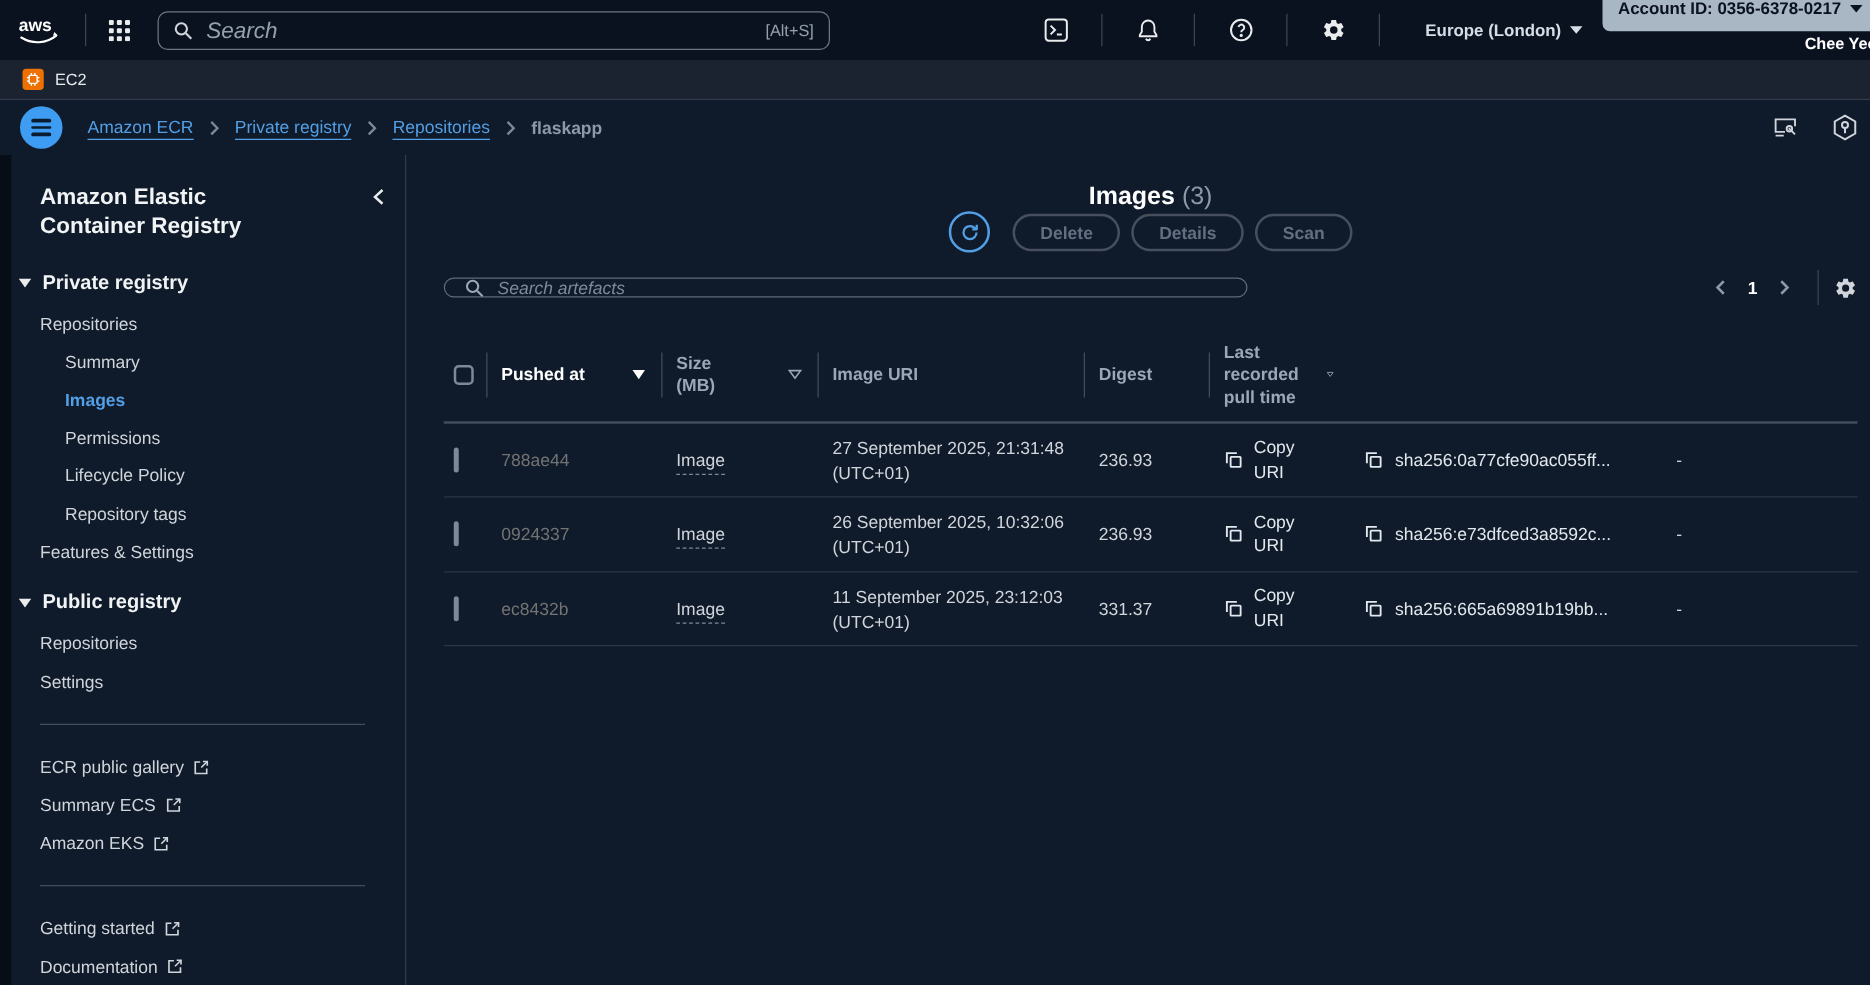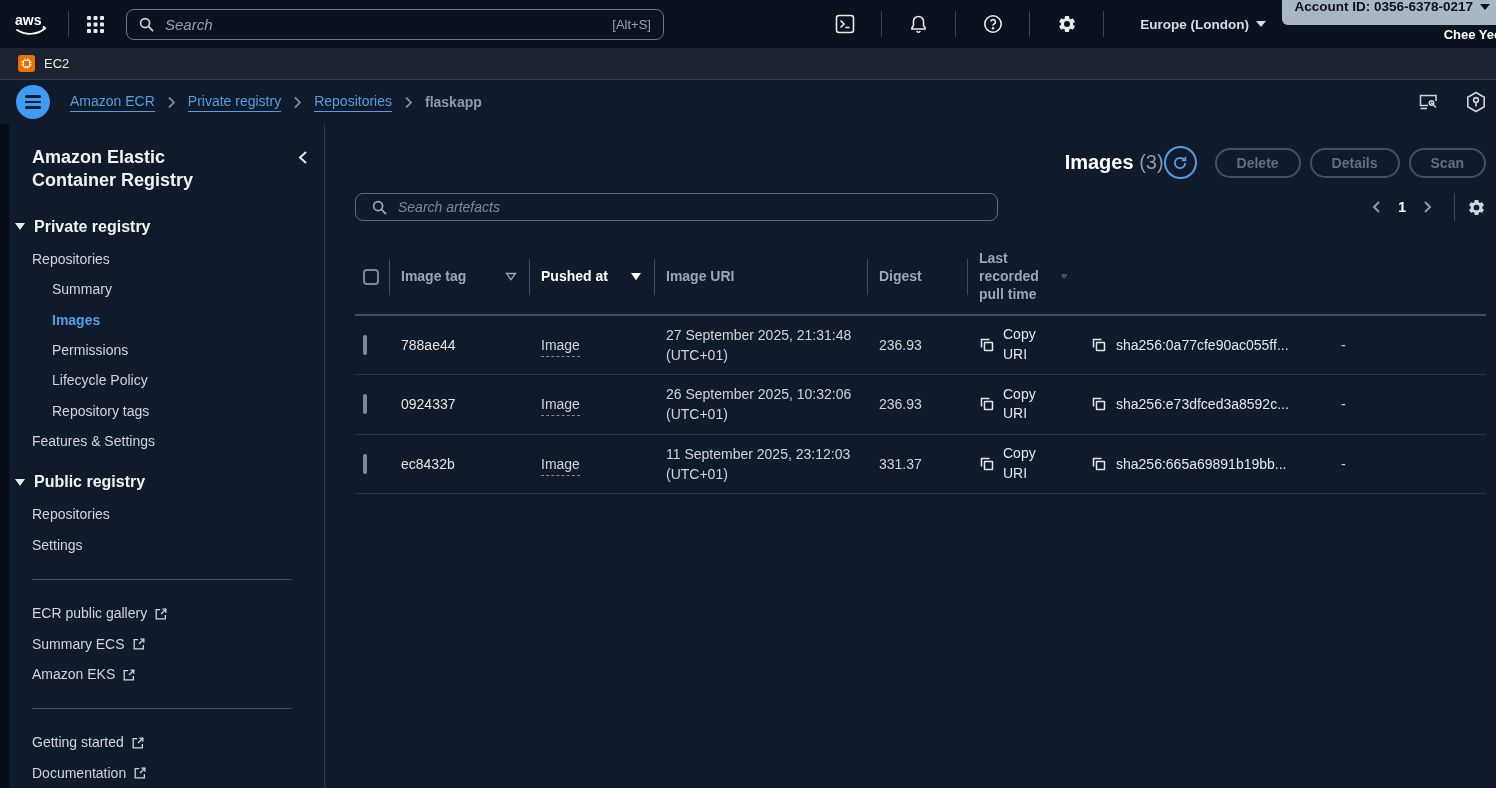--- a/index.html
+++ b/index.html
@@ -12,21 +12,21 @@
   svg { display:block; }
 
   
   .topnav { height:48px; background:#0b121f; display:flex; align-items:center; padding-left:12px; }
   .aws-logo { width:44px; cursor:pointer; }
   .tn-sep { width:1px; height:26px; background:#39455a; margin:0 12px; }
   .grid-btn { padding:6px; cursor:pointer; }
   .global-search { width:538px; height:31px; margin-left:16px; border:1px solid #6b7687; border-radius:8px;
     background:#0b121f; display:flex; align-items:center; gap:9px; padding:0 12px; }
   .global-search input { flex:1; background:transparent; border:none; outline:none; color:#bef264;
-    font-style:italic; font-size:15px; font-family:inherit; }
+    font-style:italic; font-size:18px; font-family:inherit; }
   .global-search input::placeholder { color:#95a0af; font-style:italic; }
   .kbd-hint { color:#95a0af; font-size:13px; }
   .tn-right { margin-left:auto; display:flex; align-items:center;text-align:right; }
   .tn-iconbtn { width:49px; display:flex; justify-content:center; cursor:pointer; }
   .region-btn { display:flex; align-items:center; gap:7px; padding:0 20px 0 24px; color:#d6dde6;
     font-weight:700; font-size:13.5px; cursor:pointer; white-space:nowrap; }
   .caret-dn { width:0; height:0; border-left:5px solid transparent; border-right:5px solid transparent; border-top:6px solid #d6dde6; }
   .tn-account-space { width:210px; }
 
   .account-badge { position:absolute; top:0; right:0; z-index:9; height:25px; background:#a9b6c4;
@@ -65,33 +65,33 @@
   .sb-section .tri { width:0; height:0; border-left:5px solid transparent; border-right:5px solid transparent; border-top:7px solid #e9ebed; }
   .sb-section .lbl { font-size:16px; font-weight:700; color:#f1f3f5; }
   .sb-item { margin:15px 0; color:#d1d5db; cursor:pointer; line-height:1.1; }
   .sb-sub { margin-left:20px; }
   .sb-active { color:#539fe5; font-weight:700; }
   .sb-divider { border:none; border-top:1px solid #414d5c; margin:26px 16px 26px 0; }
   .sb-ext { display:flex; align-items:center; gap:7px; }
 
   
   .main { flex:1; padding:22px 10px 0 30px; min-width:0; }
-  .page-header { display:flex; align-items:center; justify-content:flex-end; }
+  .page-header { display:flex; align-items:center; justify-content:space-between;flex-direction:column; }
   .page-title { margin:0; font-size:20px; font-weight:700; color:#fdfdfd; }
   .page-title .counter { color:#8d99a8; font-weight:400; }
   .actions { display:flex; align-items:center; gap:9px; }
   .refresh-btn { width:33px; height:33px; border-radius:50%; border:2px solid #539fe5; background:transparent;
     display:flex; align-items:center; justify-content:center; cursor:pointer; margin-right:9px; }
   .btn { border-radius:20px; padding:5px 20px; font-size:14px; font-weight:700; font-family:inherit;
     background:transparent; cursor:pointer; white-space:nowrap; }
   .btn-disabled { border:2px solid #474f5e; color:#636f81; }
   .btn-primary { border:2px solid #f89c24; background:#f89c24; color:#101b2a; }
 
   .toolbar { margin-top:14px; display:flex; align-items:center; justify-content:space-between; }
-  .search-box { width:643px; height:28px; border:1px solid #5f6b7a; border-radius:8px; background:transparent;
+  .search-box { width:643px; height:16px; border:1px solid #5f6b7a; border-radius:8px; background:transparent;
     display:flex; align-items:center; gap:9px; padding:0 16px; }
   .search-box input { flex:1; background:transparent; border:none; outline:none; color:#d1d5db;
     font-style:italic; font-size:14px; font-family:inherit; }
   .search-box input::placeholder { color:#7d8998; font-style:italic; }
   .pager { display:flex; align-items:center; }
   .pg-btn { padding:4px 9px; cursor:pointer; }
   .pg-num { color:#fff; font-weight:700; padding:0 8px; }
   .pg-sep { width:1px; height:28px; background:#39455a; margin:0 12px; }
   .pg-gear { cursor:pointer; }
 
@@ -102,21 +102,21 @@
   .thead .cell { position:relative; padding:8px 12px 10px; display:flex; align-items:center; justify-content:space-between; min-height:52px; }
   .thead .cell + .cell::before { content:""; position:absolute; left:0; top:50%; transform:translateY(-50%);
     width:1px; height:36px; background:#414d5c; }
   .thead .sorted { color:#ffffff; }
   .hdr-narrow { max-width:52px; line-height:1.3; }
   .hdr-wide { max-width:150px; line-height:1.3; }
   .tbody .trow { border-bottom:1px solid #2b3545; min-height:59px; }
   .tbody .cell { padding:9px 12px; }
   .cb-cell { padding:0 0 0 8px !important; }
   .checkbox { width:16px; height:16px; border:2px solid #7d8998; border-radius:4px; background:transparent; cursor:pointer; }
-  .tag-link { color:#e5e5e5; cursor:pointer; }
+  .tag-link { color:#737373; cursor:pointer; }
   .dashed-tip { border-bottom:1px dashed #7d8998; padding-bottom:3px; cursor:pointer; }
   .date-cell { line-height:1.45; }
   .copy-wrap { display:flex; align-items:center; gap:8px; color:#e3e8ee; cursor:pointer; }
   .copy-wrap .lbl2 { width:42px; line-height:1.4; }
   .digest-wrap { display:flex; align-items:center; gap:9px; color:#e3e8ee; white-space:nowrap; overflow:hidden; }
   .digest-wrap .copy-ic { cursor:pointer; flex:none; }
 </style>
 </head>
 <body>
 
@@ -380,30 +380,30 @@
           </svg>
         </span>
       </div>
     </div>
 
     <div class="table">
       <div class="trow thead">
         <div class="cell cb-cell">
             <span class="checkbox"></span>
           </div>
-        <div class="cell">
-          <span>Image tag</span>
-          <svg width="12" height="9" viewBox="0 0 12 9" fill="none" stroke="#9ba7b6" stroke-width="1.3">
-              <path d="M1.5 1.5h9L6 7.6z"></path>
-            </svg>
-        </div>
         <div class="cell sorted">
           <span>Pushed at</span>
           <svg width="12" height="9" viewBox="0 0 12 9" fill="#ffffff">
               <path d="M1 1h10L6 8.3z"></path>
+            </svg>
+        </div>
+        <div class="cell">
+          <span class="hdr-narrow">Size (MB)</span>
+          <svg width="12" height="9" viewBox="0 0 12 9" fill="none" stroke="#9ba7b6" stroke-width="1.3">
+              <path d="M1.5 1.5h9L6 7.6z"></path>
             </svg>
         </div>
         <div class="cell">
           <span>Image URI</span>
         </div>
         <div class="cell">
           <span>Digest</span>
         </div>
         <div class="cell">
           <span class="hdr-wide">Last recorded pull time</span>

